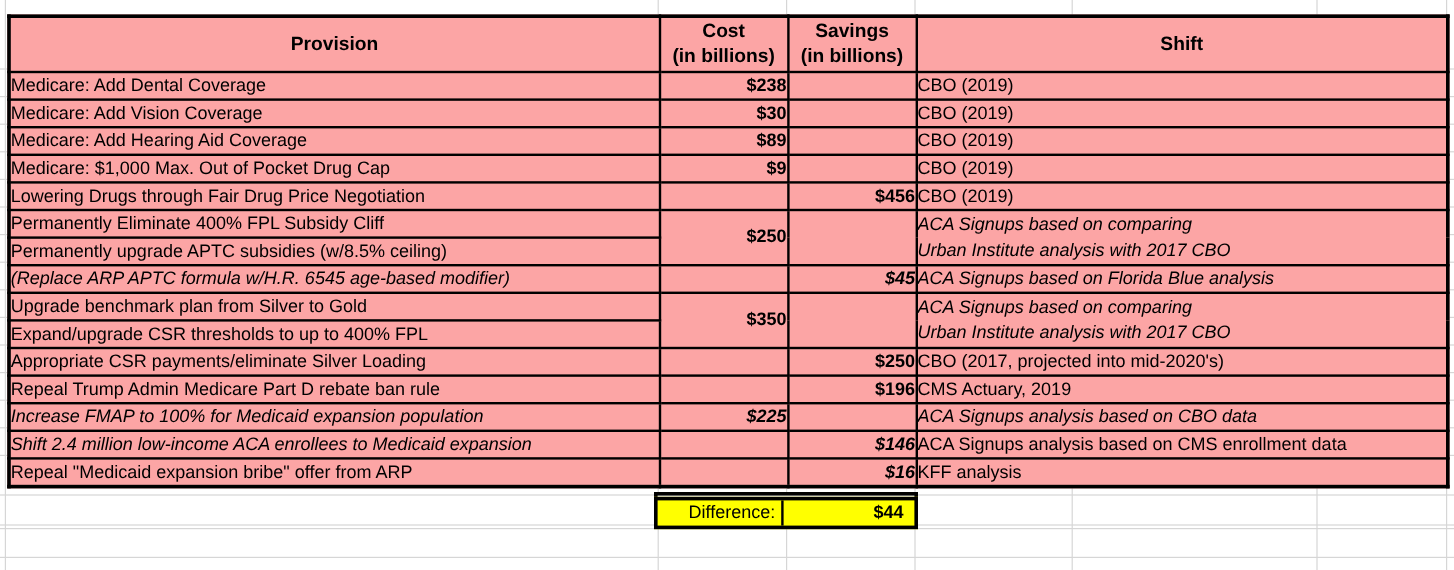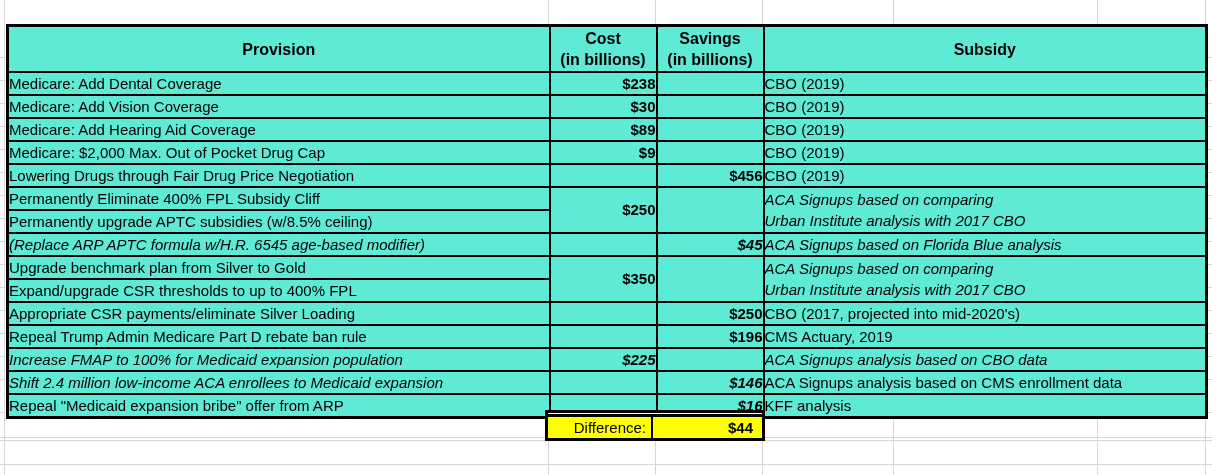--- a/index.html
+++ b/index.html
@@ -7,22 +7,22 @@
     position:relative;width:1212px;height:475px;background:#ffffff;overflow:hidden;
     font-family:"Liberation Sans","DejaVu Sans",sans-serif;color:#000;
   }
   
   .gl{position:absolute;background:#d6d6d6;}
   .gl-h{left:0;width:1212px;height:1px;}
   .gl-v{top:0;height:475px;width:1px;}
 
   
   table.main{
-    position:absolute;left:6px;top:24px;width:1199px;z-index:2;
-    border-collapse:collapse;table-layout:fixed;background:#5eead4;
+    position:absolute;left:6px;top:12px;width:1199px;z-index:2;
+    border-collapse:collapse;table-layout:fixed;background:#fca5a5;
     border:3px solid #000;
     padding-left:20px;
   }
   table.main th, table.main td{
     border:2px solid #000;overflow:hidden;white-space:nowrap;
     font-size:15px;line-height:20px;padding:0;
   }
   table.main th{height:44px;font-weight:bold;text-align:center;font-size:16px;line-height:21px;vertical-align:middle;}
   table.main td{height:21px;vertical-align:middle;}
   td.prov{text-align:left;padding-right:4px;}
@@ -90,21 +90,21 @@
       <tr>
         <th>Provision</th>
         <th>
           <div>Cost</div>
           <div>(in billions)</div>
         </th>
         <th>
           <div>Savings</div>
           <div>(in billions)</div>
         </th>
-        <th>Subsidy</th>
+        <th>Shift</th>
       </tr>
     </thead>
     <tbody>
         <tr>
           <td class="prov">Medicare: Add Dental Coverage</td>
           <td class="val">$238</td>
           <td class="val"></td>
           <td class="src">CBO (2019)</td>
         </tr>
         <tr>
@@ -113,21 +113,21 @@
           <td class="val"></td>
           <td class="src">CBO (2019)</td>
         </tr>
         <tr>
           <td class="prov">Medicare: Add Hearing Aid Coverage</td>
           <td class="val">$89</td>
           <td class="val"></td>
           <td class="src">CBO (2019)</td>
         </tr>
         <tr>
-          <td class="prov">Medicare: $2,000 Max. Out of Pocket Drug Cap</td>
+          <td class="prov">Medicare: $1,000 Max. Out of Pocket Drug Cap</td>
           <td class="val">$9</td>
           <td class="val"></td>
           <td class="src">CBO (2019)</td>
         </tr>
         <tr>
           <td class="prov">Lowering Drugs through Fair Drug Price Negotiation</td>
           <td class="val"></td>
           <td class="val">$456</td>
           <td class="src">CBO (2019)</td>
         </tr>

